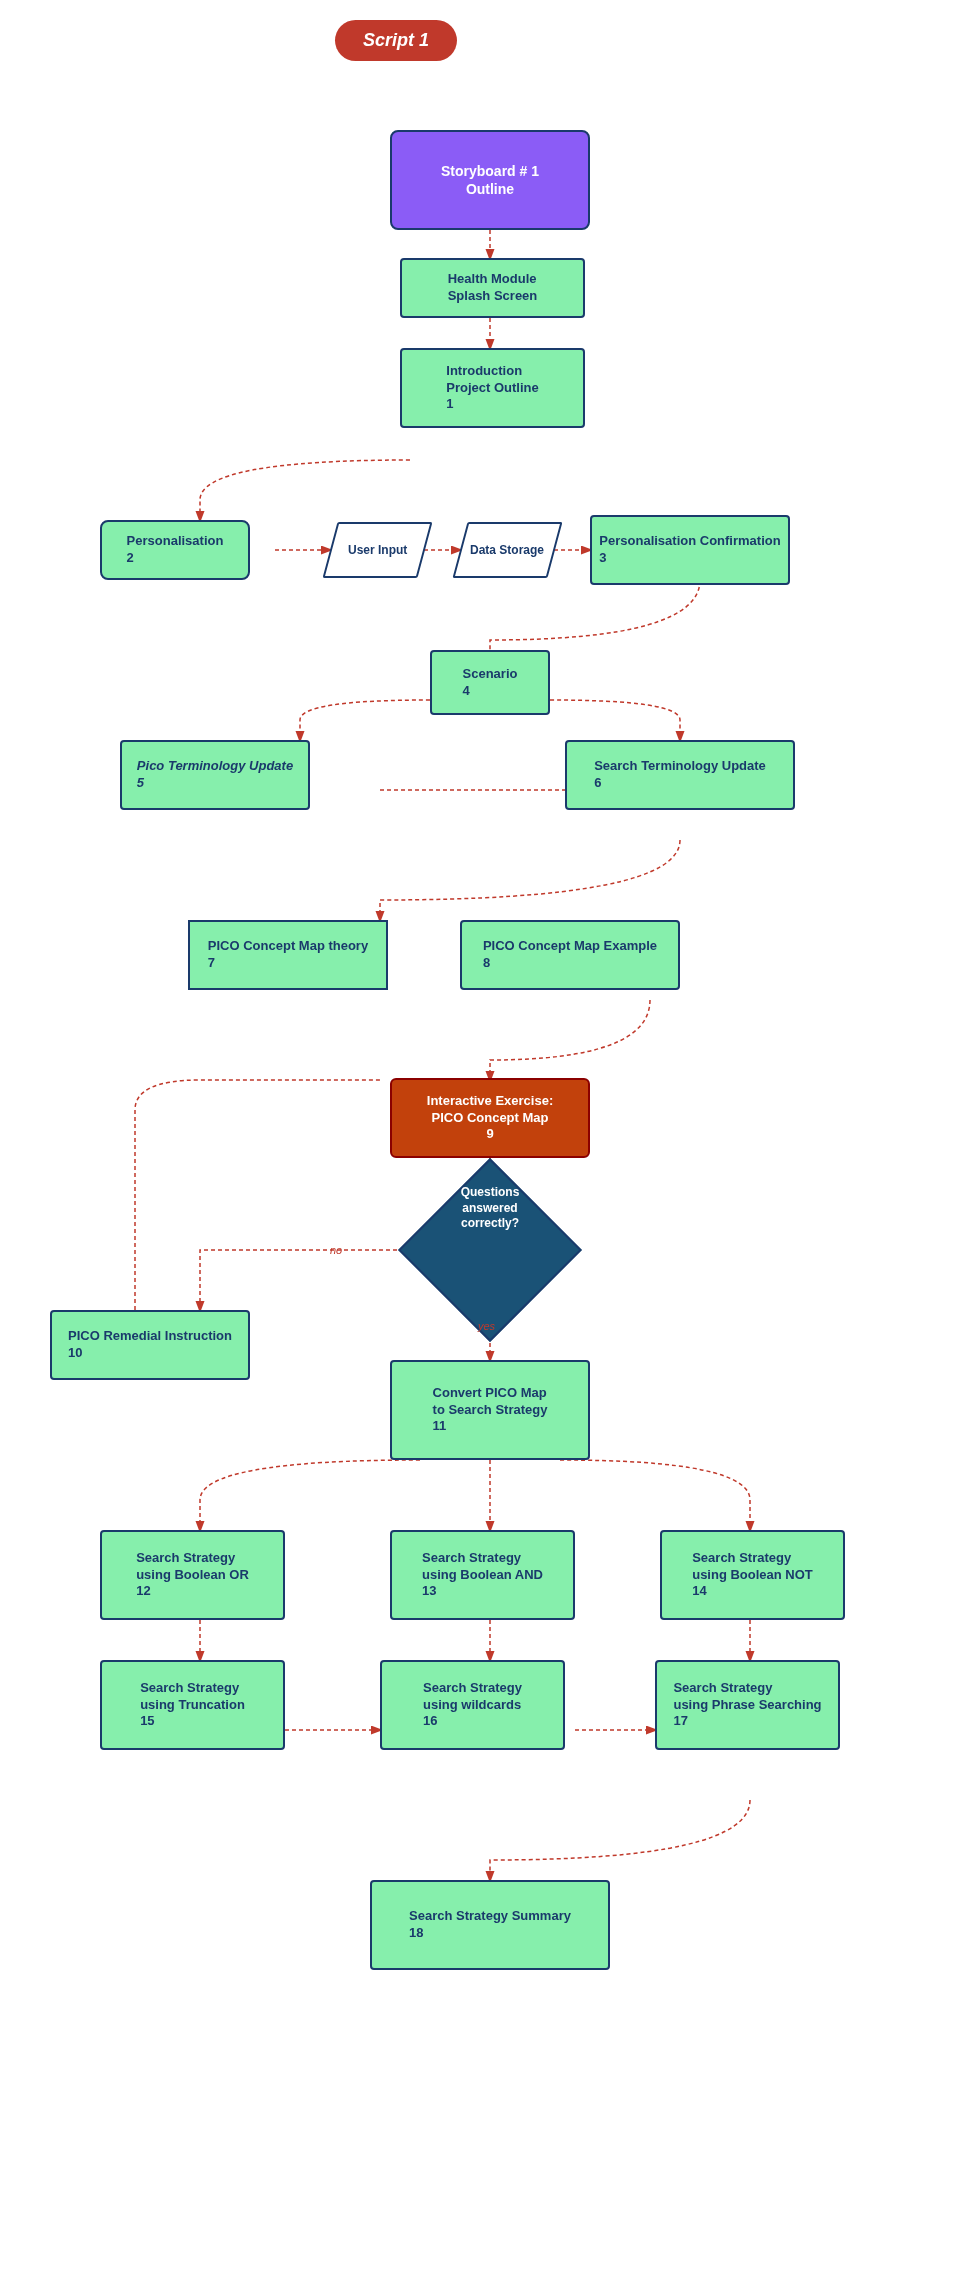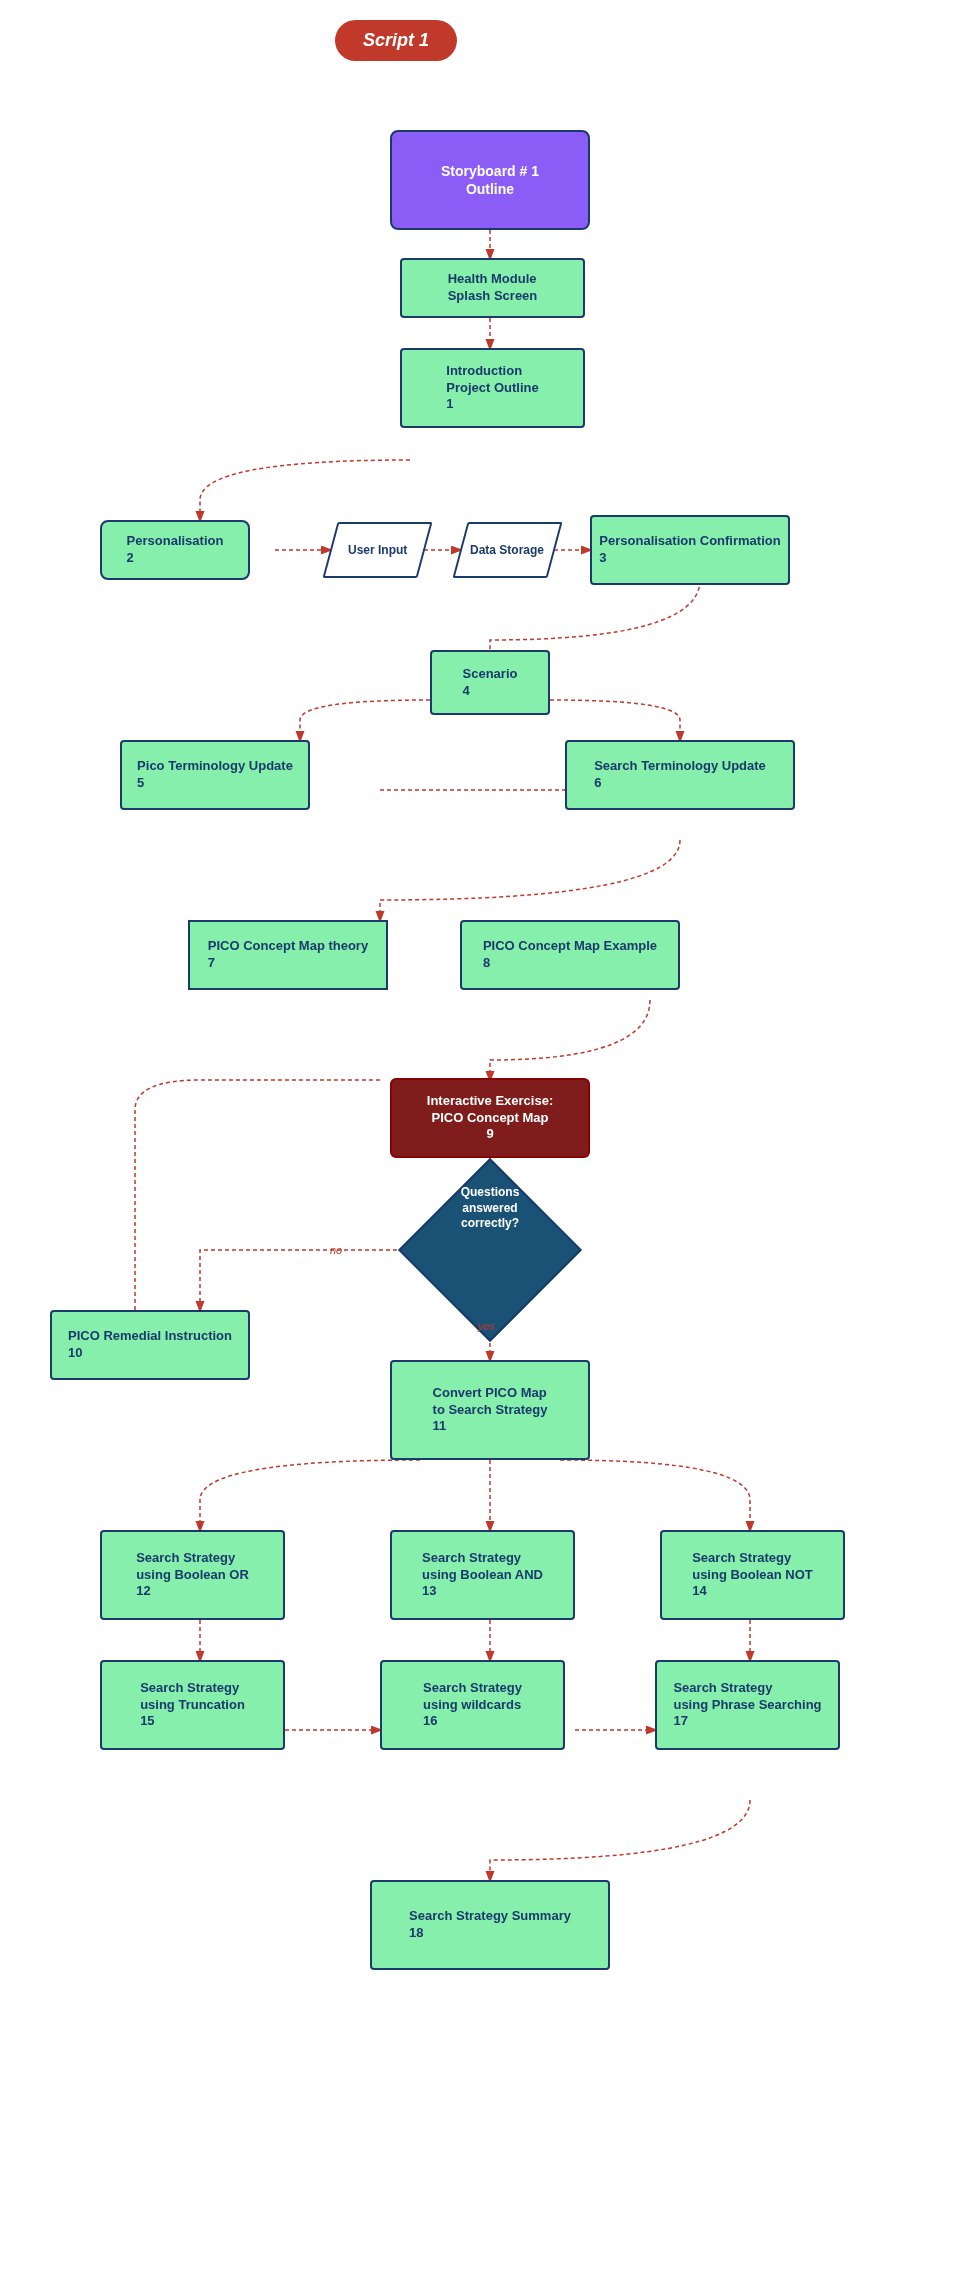--- a/index.html
+++ b/index.html
@@ -63,21 +63,21 @@
       align-items: center;
       justify-content: center;
       line-height: 1.3;
       border-radius: 6px;
     }
 
     
     .node-rect-red {
       position: absolute;
       border: 2px solid #8b0000;
-      background: #7f1d1d;
+      background: #c2410c;
       color: #fff;
       text-align: center;
       font-size: 13px;
       font-weight: bold;
       display: flex;
       align-items: center;
       justify-content: center;
       line-height: 1.3;
       border-radius: 4px;
     }
@@ -241,21 +241,21 @@
     <span style="white-space:pre-line;">Personalisation Confirmation
 3</span>
   </div>
 
   <div class="node-rect" style="left:430px; top:650px; width:120px; height:65px; border-radius:4px;">
     <span style="white-space:pre-line;">Scenario
 4</span>
   </div>
 
   <div class="node-rect" style="left:120px; top:740px; width:190px; height:70px; border-radius:4px;">
-    <span style="white-space:pre-line;">Pico Terminology Update
+    <span style="white-space:pre-line;font-style:italic;">Pico Terminology Update
 5</span>
   </div>
 
   <div class="node-rect" style="left:565px; top:740px; width:230px; height:70px; border-radius:4px;">
     <span style="white-space:pre-line;">Search Terminology Update
 6</span>
   </div>
 
   <div class="node-rect" style="left:188px; top:920px; width:200px; height:70px; border-radius:0;">
     <span style="white-space:pre-line;">PICO Concept Map theory

